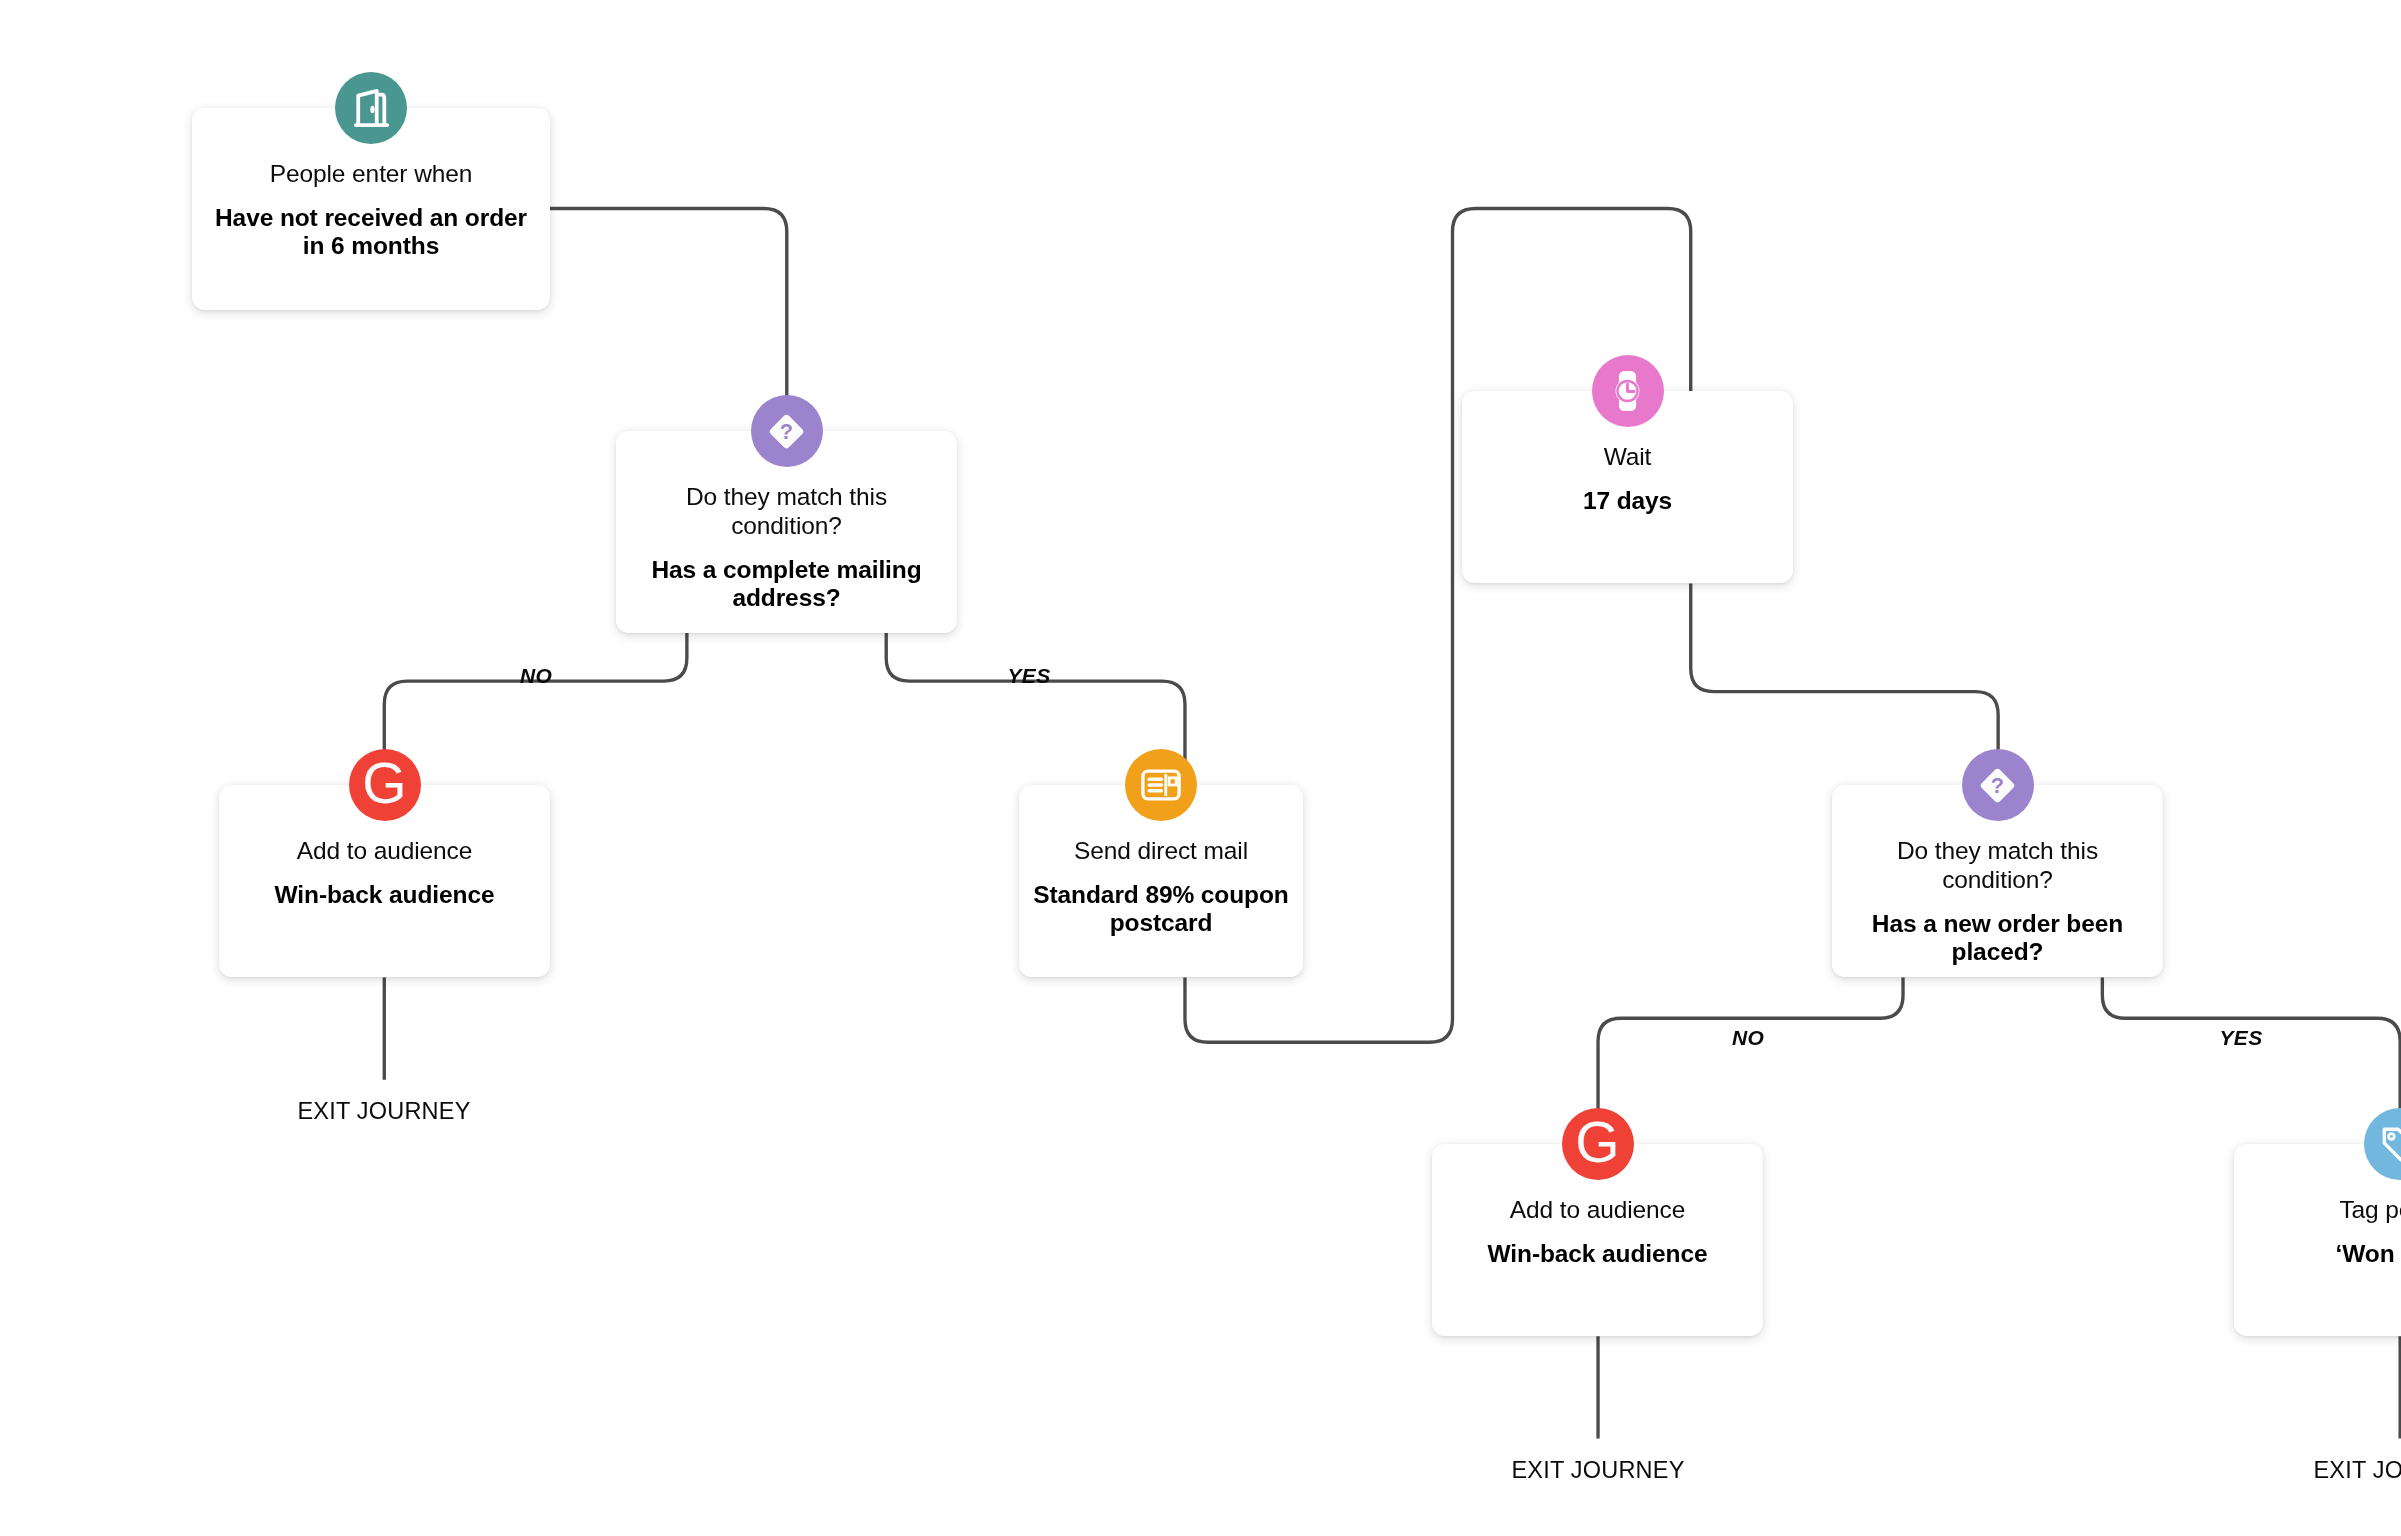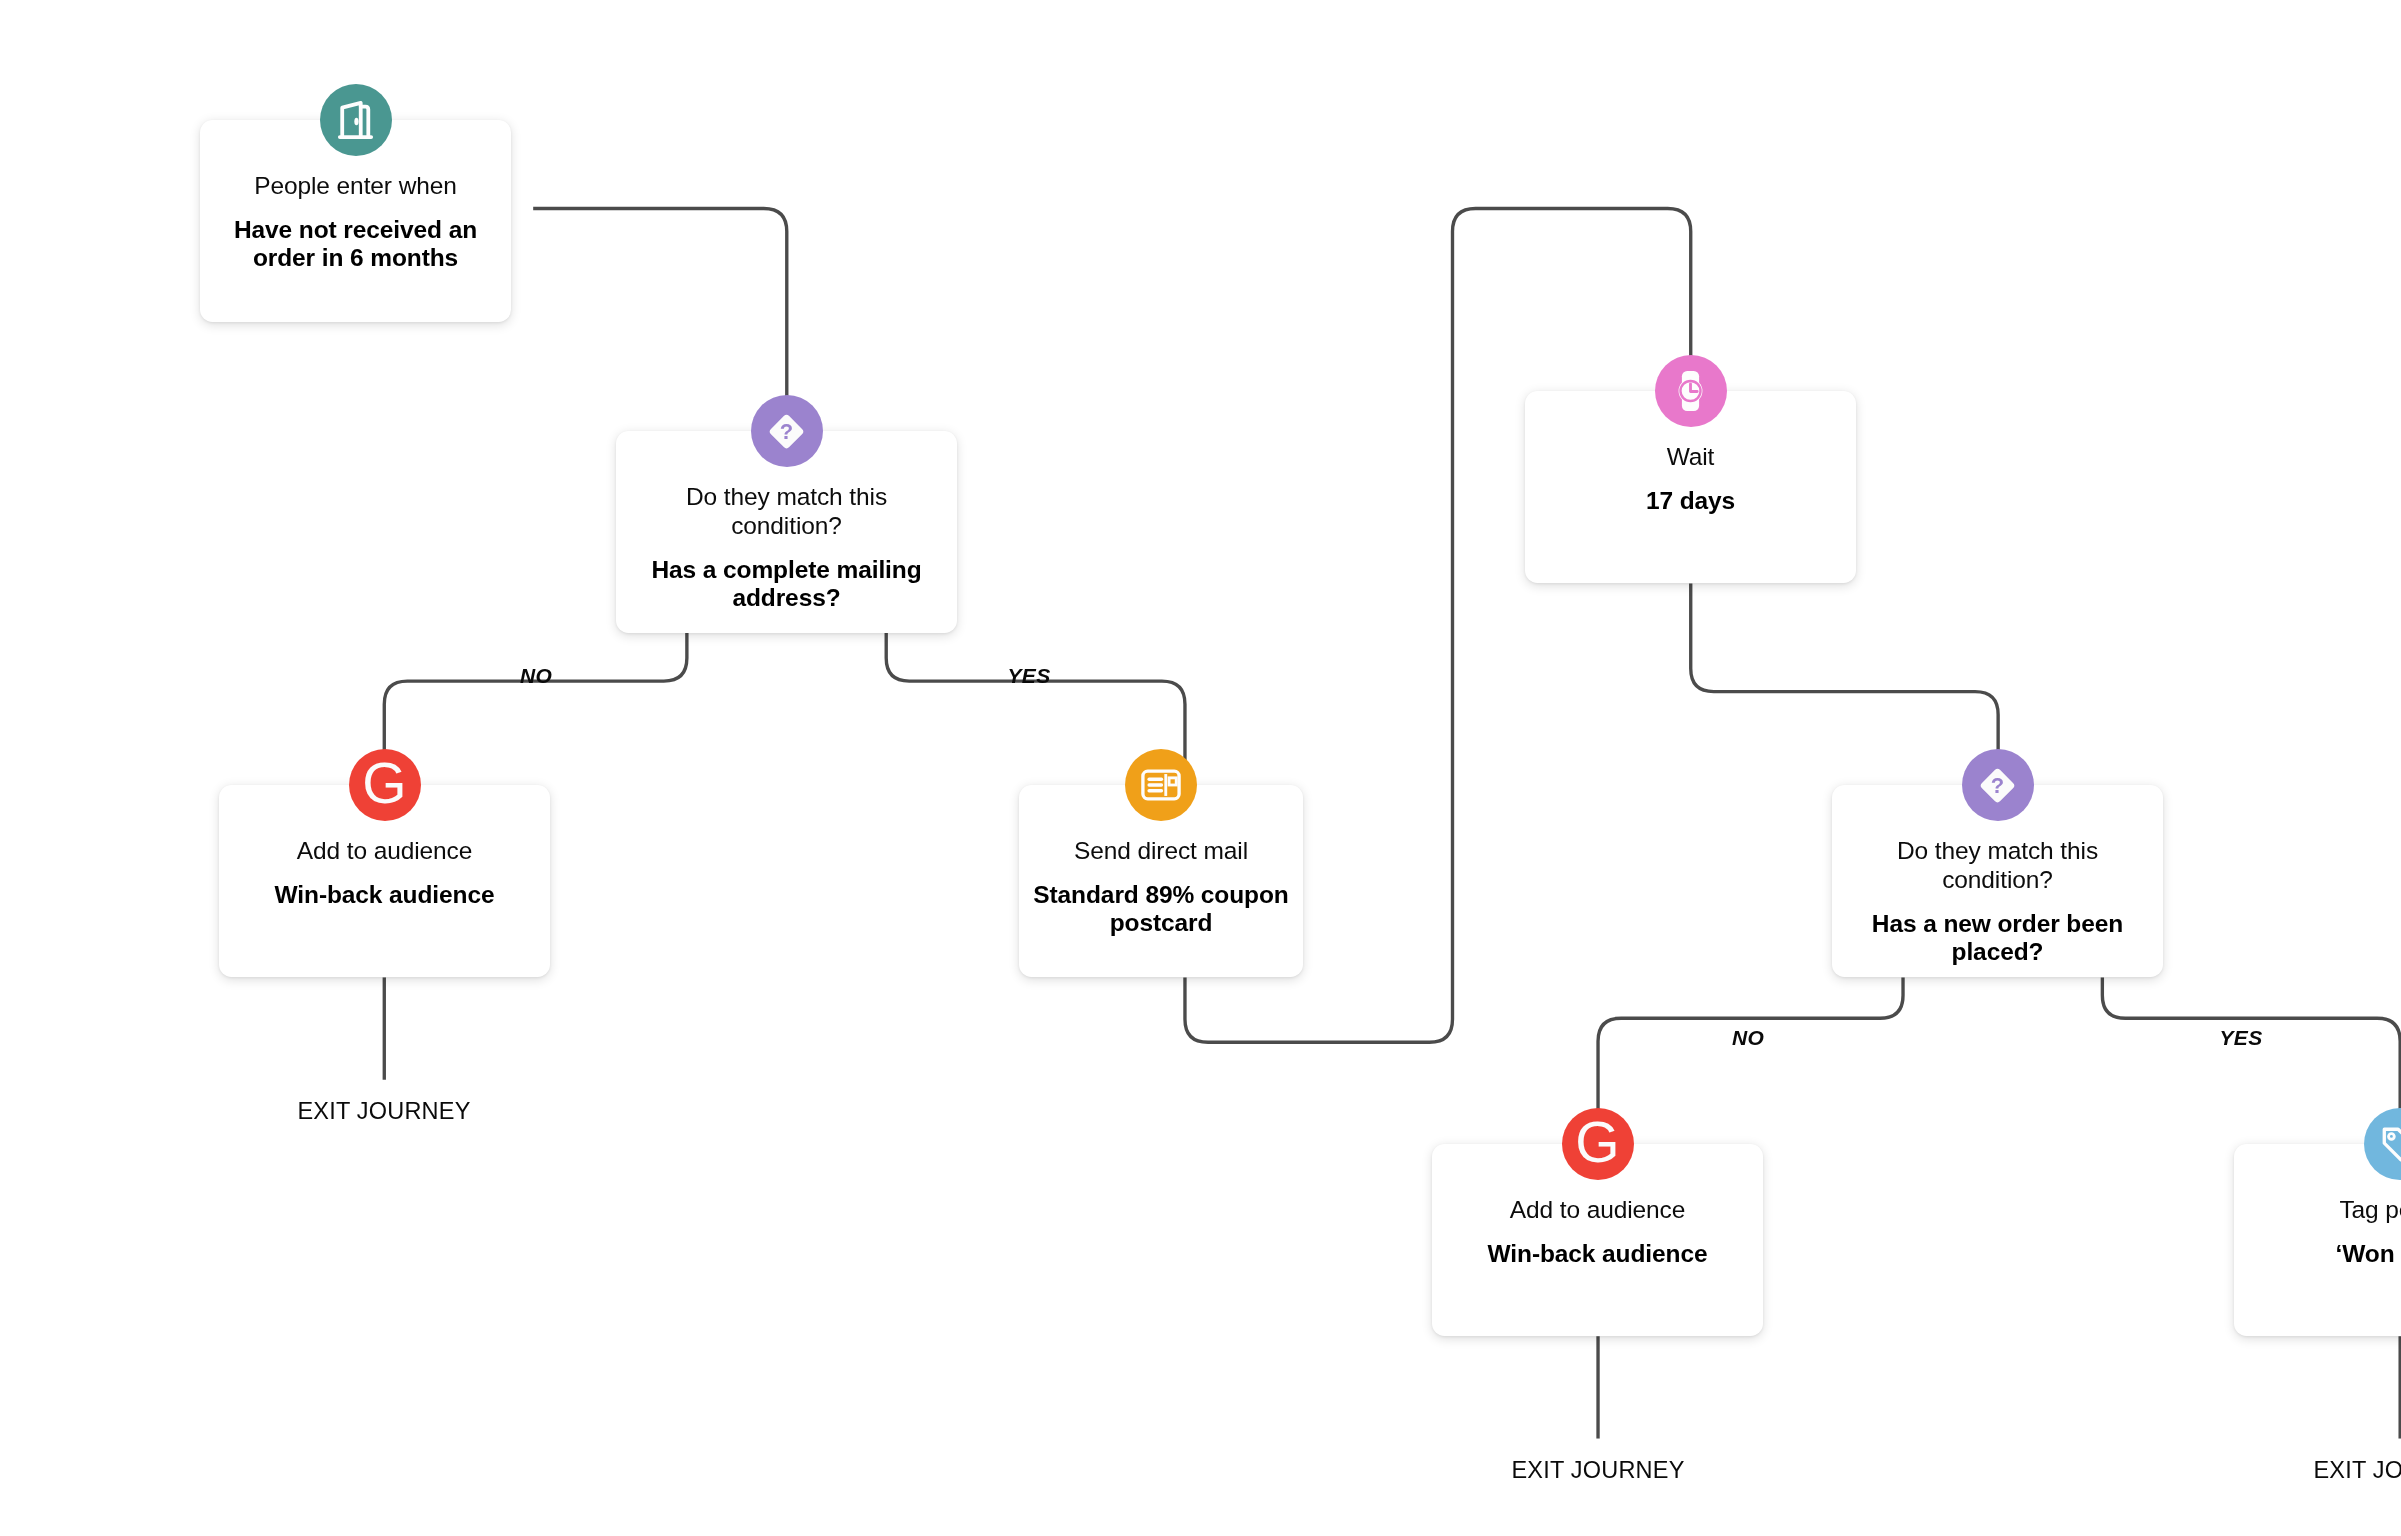--- a/index.html
+++ b/index.html
@@ -129,21 +129,21 @@
       <path d="M3962 2035 V2072 Q3962 2120 3914 2120 H3375 Q3327 2120 3327 2168 V2382"></path>
 
       <path d="M4377 2035 V2072 Q4377 2120 4425 2120 H4949 Q4997 2120 4997 2168 V2382"></path>
 
       <path d="M3327 2782 V2995"></path>
 
       <path d="M4997 2782 V2995"></path>
     </g>
   </svg>
 
-  <div class="node" style="left:192px; top:120px; width:311px; height:202px;margin-left:8px;">
+  <div class="node" style="left:192px; top:108px; width:358px; height:202px;">
     <div class="node-icon" style="background:#4A9791;">
       <svg width="37" height="40" viewBox="0 0 78 84" aria-hidden="true">
         <path d="M11 76 V16 L50 6 V76" stroke="#fdfdfd" stroke-width="8" fill="none" stroke-linejoin="round" stroke-linecap="round"></path>
         <path d="M50 14 H60 Q66 14 66 20 V76" stroke="#fdfdfd" stroke-width="8" fill="none" stroke-linejoin="round" stroke-linecap="round"></path>
         <ellipse cx="41" cy="45" rx="4.5" ry="8" fill="#fdfdfd"></ellipse>
         <rect x="2" y="74" width="74" height="8" rx="4" fill="#fdfdfd"></rect>
       </svg>
     </div>
     <div class="node-body">
       <div class="node-title">People enter when</div>
@@ -184,21 +184,21 @@
         <line x1="52" y1="10" x2="52" y2="56" stroke="#fdfdfd" stroke-width="6"></line>
         <rect x="59" y="18" width="15" height="15" stroke="#fdfdfd" stroke-width="6" fill="none"></rect>
       </svg>
     </div>
     <div class="node-body">
       <div class="node-title">Send direct mail</div>
       <div class="node-detail">Standard 89% coupon postcard</div>
     </div>
   </div>
 
-  <div class="node" style="left:1525px; top:391px; width:331px; height:192px;">
+  <div class="node" style="left:1462px; top:391px; width:331px; height:192px;">
     <div class="node-icon" style="background:#E878CB;">
       <svg width="35" height="42" viewBox="0 0 72 88" aria-hidden="true">
         <rect x="18" y="2" width="36" height="84" rx="11" fill="#fdfdfd"></rect>
         <circle cx="36" cy="44" r="25" fill="#fdfdfd"></circle>
         <circle cx="36" cy="44" r="21" fill="none" stroke="#E878CB" stroke-width="5"></circle>
         <path d="M36 29 V45 H50" stroke="#E878CB" stroke-width="6" fill="none" stroke-linecap="round" stroke-linejoin="round"></path>
       </svg>
     </div>
     <div class="node-body">
       <div class="node-title">Wait</div>

